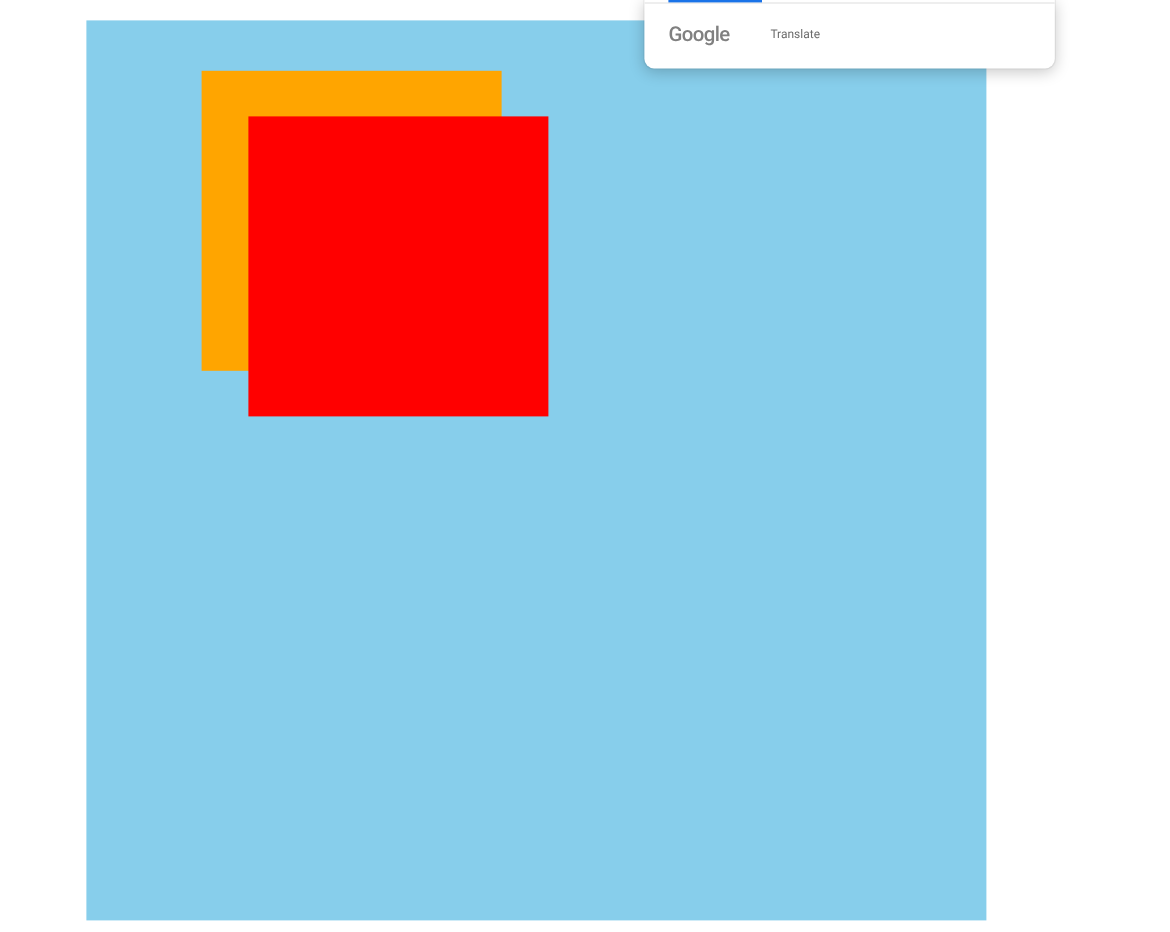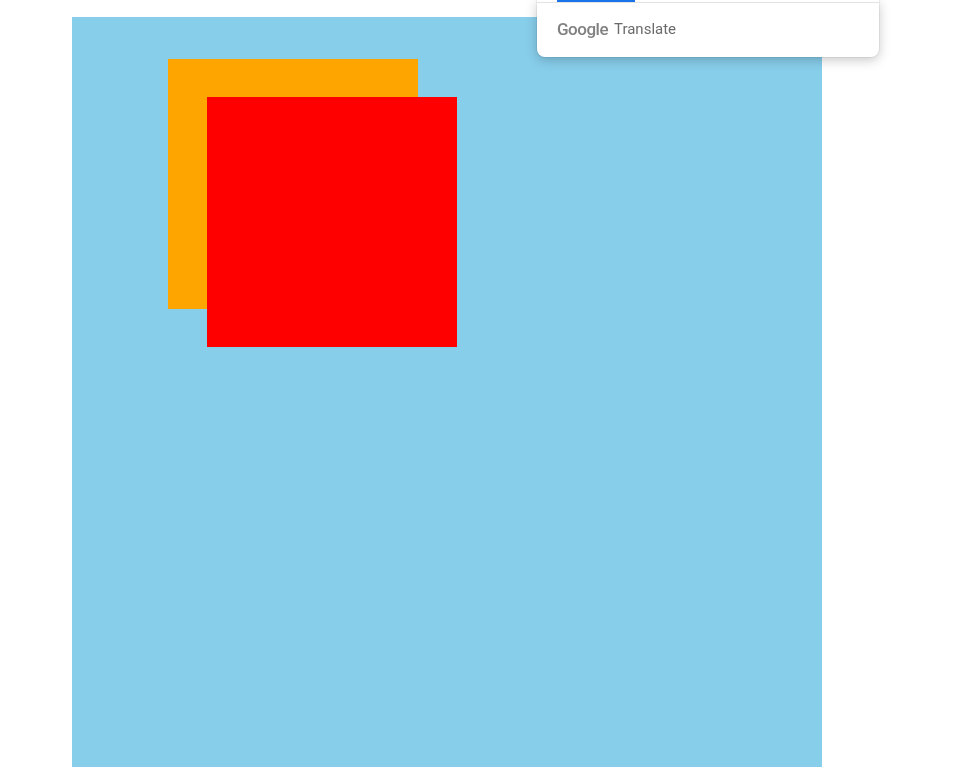--- a/index.html
+++ b/index.html
@@ -75,22 +75,23 @@
     .google-logo {
       display: inline-flex;
       align-items: baseline;
       font-weight: 500;
       font-size: 17px;
       letter-spacing: -0.5px;
     }
     .g-gray { color: #808080; }
     .translate-text {
       color: #6b6b6b;
-      font-size: 15px;
+      font-size: 10px;
       font-weight: 400;
+      margin-left: 28px;
     }
   </style>
 </head>
 <body>
 
 <div class="canvas-area">
   <div class="orange-square"></div>
   <div class="red-square"></div>
 </div>
 

